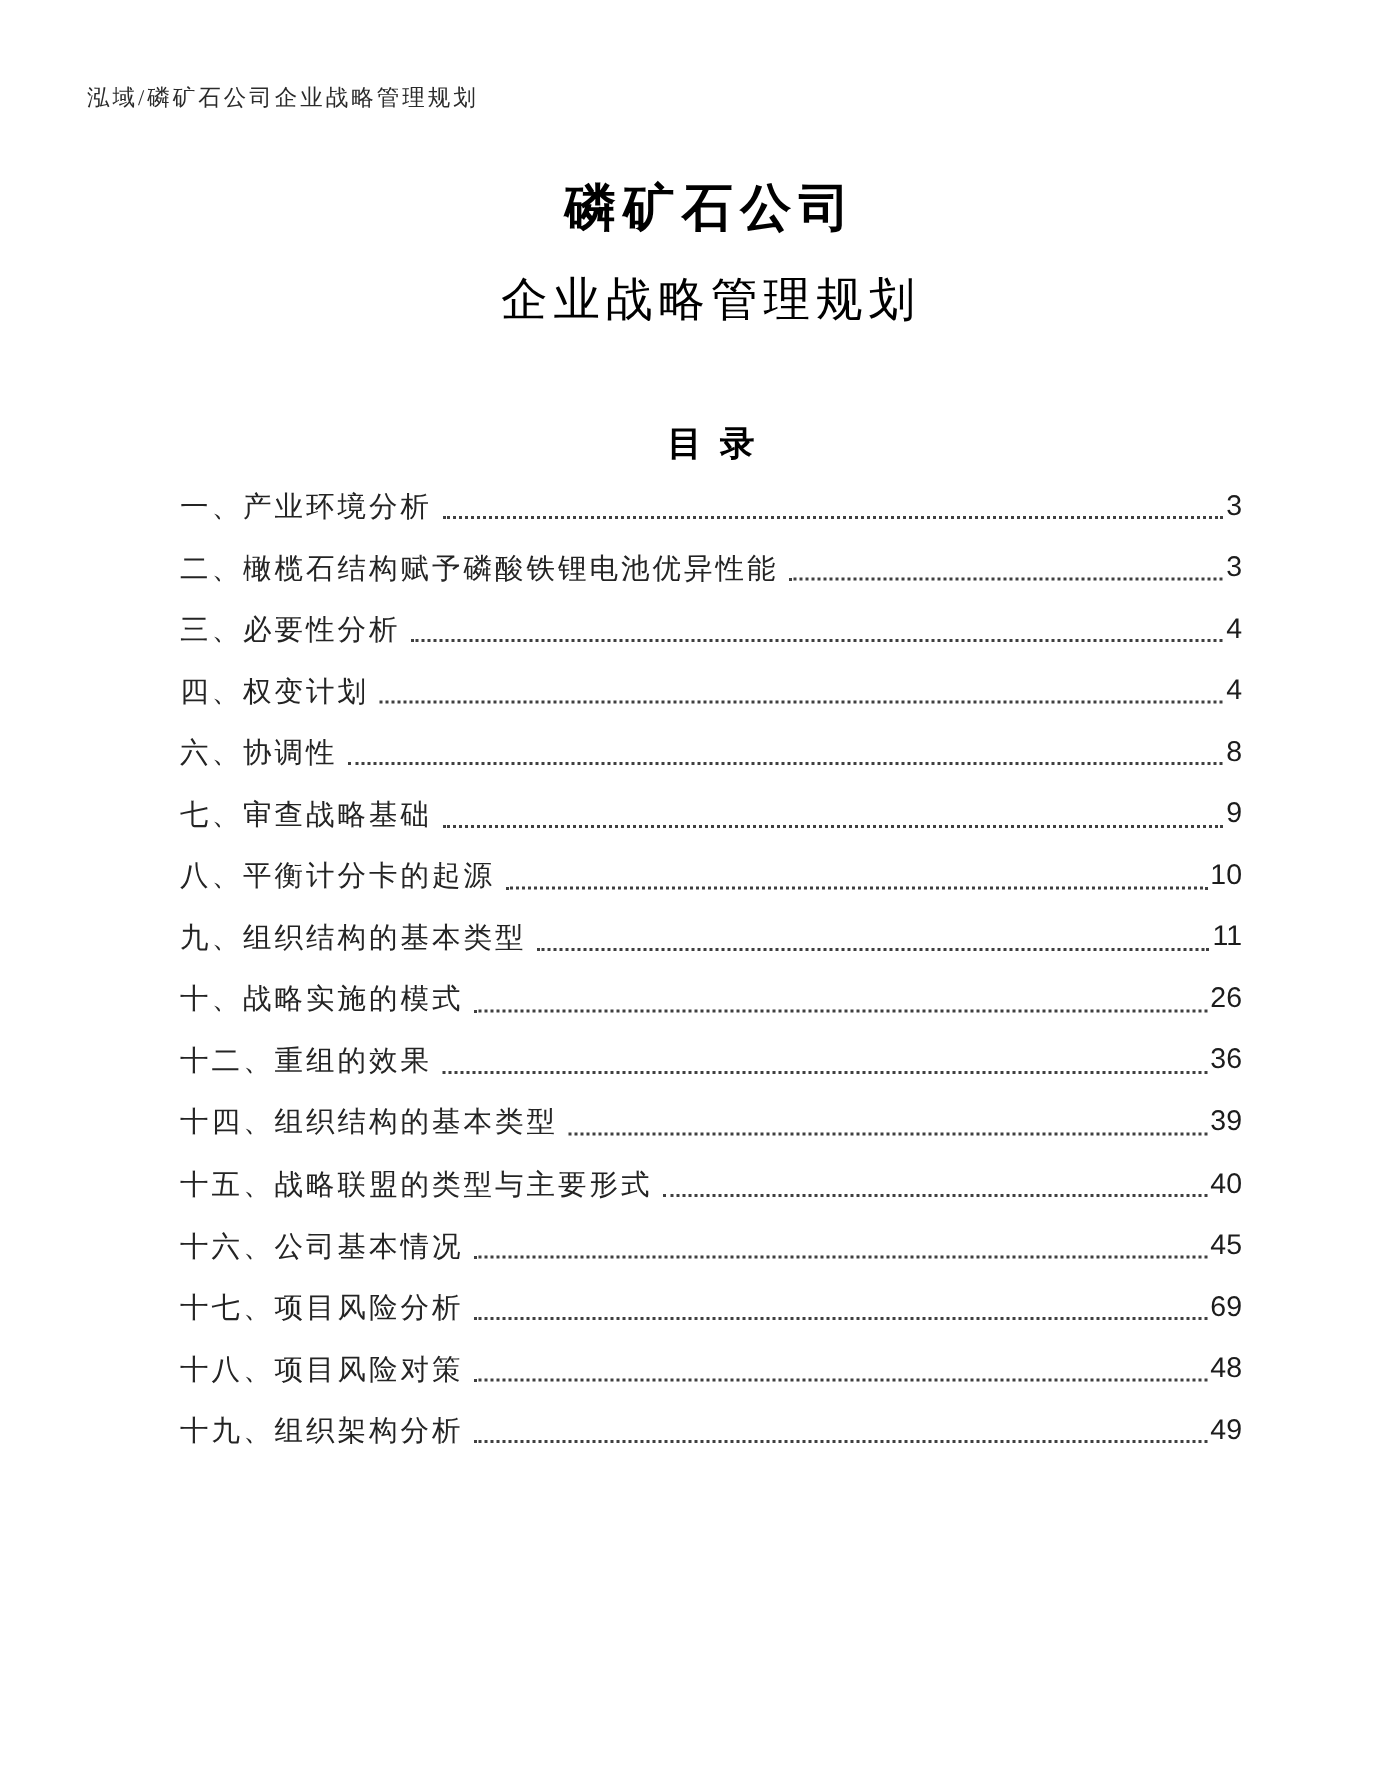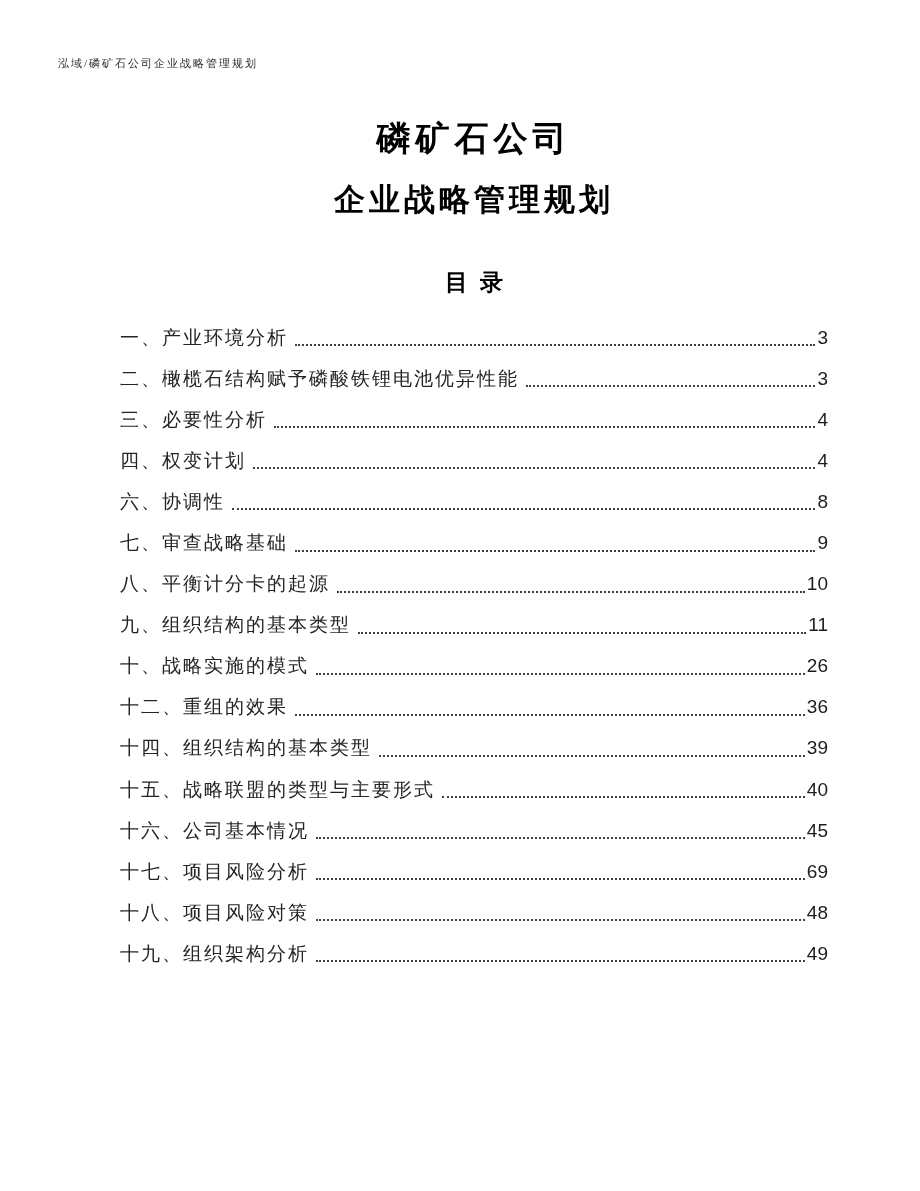--- a/index.html
+++ b/index.html
@@ -9,21 +9,21 @@
     height: 1191px;
     background: #ffffff;
     font-family: "Liberation Serif", serif;
     color: #212121;
     overflow: hidden;
   }
   .doc-header {
     position: absolute;
     left: 58px;
     top: 56px;
-    font-size: 11px;
+    font-size: 15px;
     letter-spacing: 2px;
     color: #2b2b2b;
     white-space: nowrap;
   }
   .title-line1 {
     position: absolute;
     left: 120px;
     right: 92px;
     top: 116px;
     margin: 0;
@@ -35,31 +35,31 @@
     color: #000000;
   }
   .title-line2 {
     position: absolute;
     left: 120px;
     right: 92px;
     top: 179px;
     margin: 0;
     text-align: center;
     font-family: "Liberation Sans", sans-serif;
-    font-weight: 700;
+    font-weight: 400;
     font-size: 31px;
     letter-spacing: 4px;
     color: #000000;
   }
   .toc-heading {
     position: absolute;
     left: 120px;
     right: 92px;
     top: 267px;
-    margin: 0;
+    margin: 13px;
     text-align: center;
     font-size: 23px;
     font-weight: 700;
     letter-spacing: 12px;
     padding-left: 12px;
     color: #000000;
   }
   .toc {
     position: absolute;
     left: 120px;

